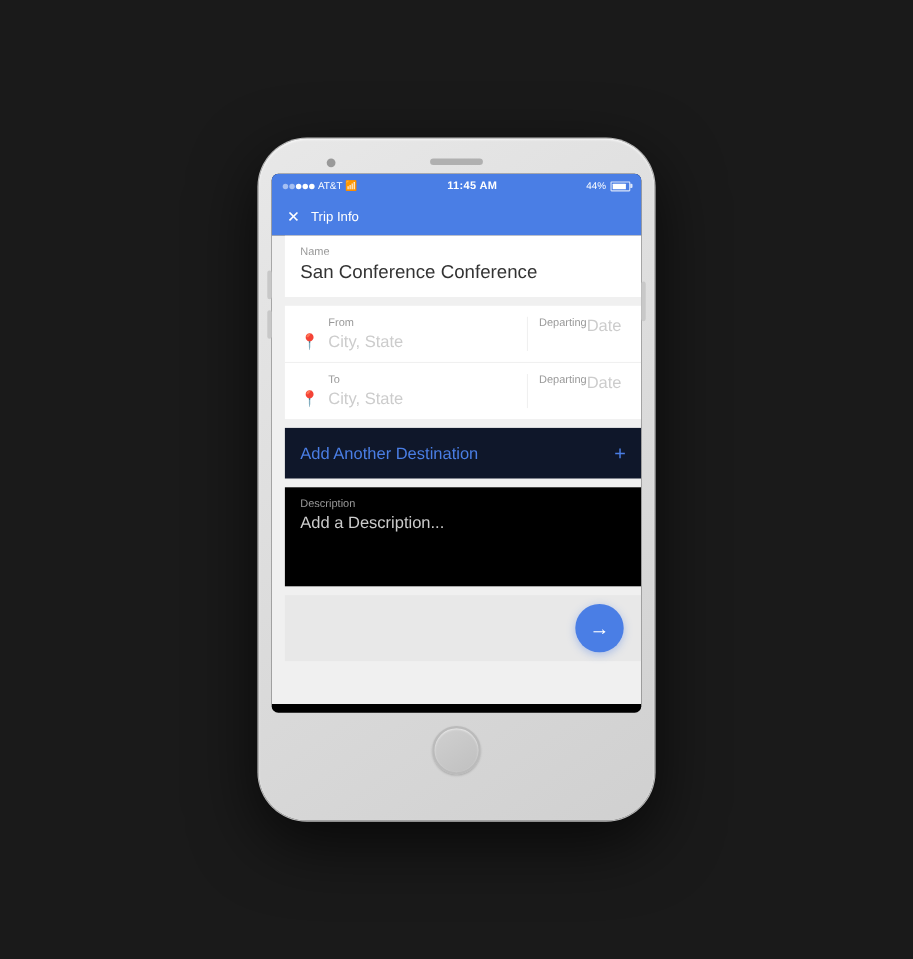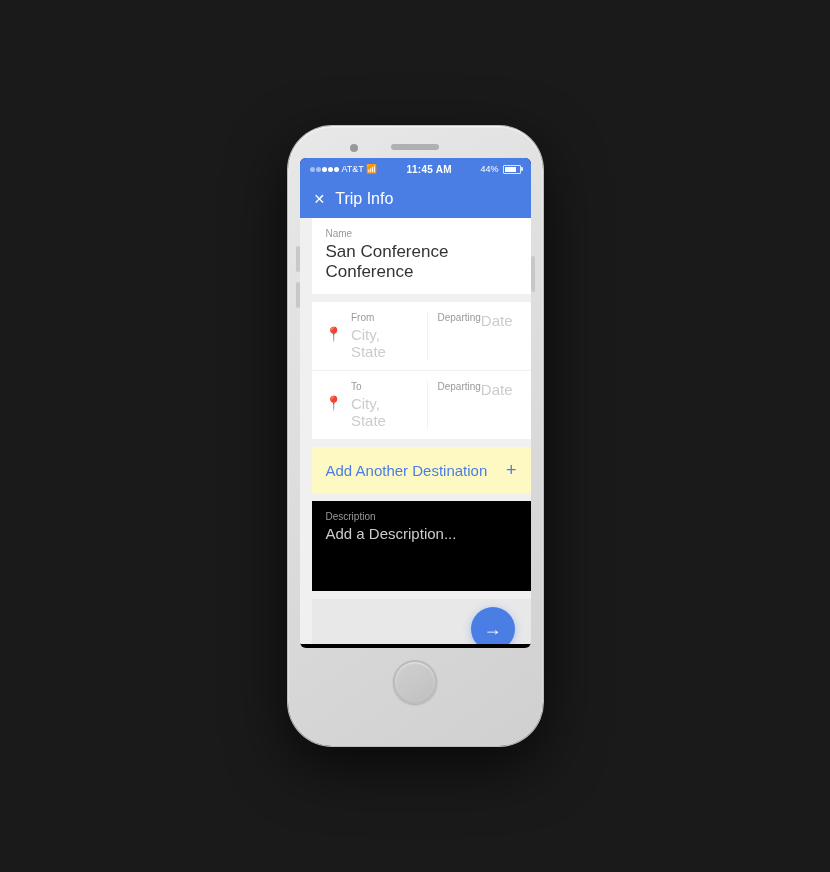--- a/index.html
+++ b/index.html
@@ -6,21 +6,21 @@
     body {
       background: #1a1a1a;
       display: flex;
       justify-content: center;
       align-items: center;
       min-height: 100vh;
       font-family: -apple-system, 'Helvetica Neue', Arial, sans-serif;
     }
 
     .phone-shell {
-      width: 255px;
+      width: 360px;
       height: 620px;
       background: linear-gradient(145deg, #e8e8e8, #d0d0d0);
       border-radius: 44px;
       padding: 12px;
       box-shadow:
         0 0 0 1px #bbb,
         0 20px 60px rgba(0,0,0,0.7),
         inset 0 1px 2px rgba(255,255,255,0.8);
       position: relative;
     }
@@ -146,21 +146,21 @@
     .header-close {
       color: white;
       font-size: 14px;
       font-weight: 300;
       cursor: pointer;
       line-height: 1;
     }
 
     .header-title {
       color: white;
-      font-size: 16px;
+      font-size: 12px;
       font-weight: 500;
     }
 
     .screen-content {
       background: #f0f0f0;
       flex: 1;
       overflow-y: auto;
       height: calc(490px - 22px - 42px);
       padding-left: 12px;
     }
@@ -232,21 +232,21 @@
       display: flex;
       flex-direction: row;
       align-items: flex-start;
       padding-left: 10px;
       border-left: 1px solid #f0f0f0;
       margin-left: 10px;
       min-width: 90px;
     }
 
     .add-destination-section {
-      background: #fef9c3;
+      background: #0f172a;
       padding: 14px 14px;
       margin-bottom: 8px;
       display: flex;
       justify-content: space-between;
       align-items: center;
       cursor: pointer;
     }
 
     .add-destination-label {
       color: #4a7ee5;

